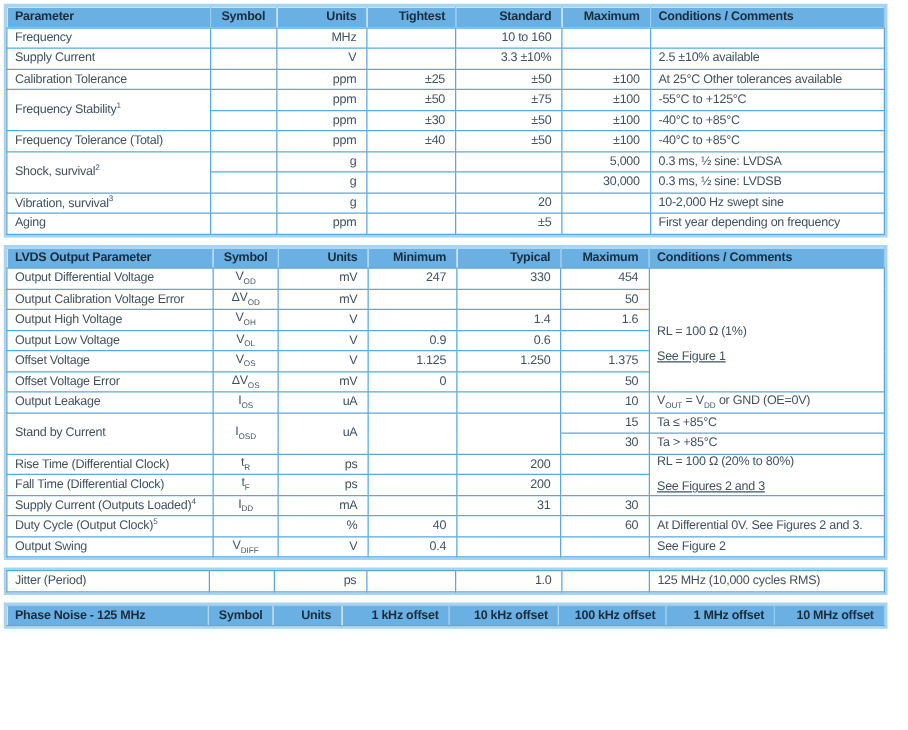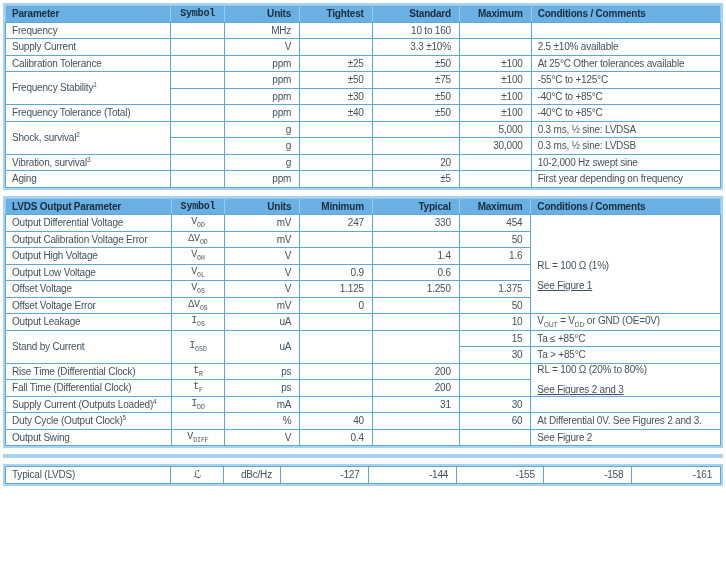--- a/index.html
+++ b/index.html
@@ -2,21 +2,21 @@
 <html style="--hbg: #6ab0e2; --htext: #1a2b3b; --text: #41525e; --grid: #5ca8db; --hgrid: #96c9ec; --outer: #a9d4f0; --page: #ffffff;"><head>
 <meta charset="utf-8">
 <style>
   html,body { margin:0; padding:0; }
   body {
     width:726px; height:584px;
     background:var(--page,#fff);
     font-family:"Liberation Sans","DejaVu Sans",sans-serif;
     overflow:hidden;
   }
-  .page { padding:3px 3px 0 3px; }
+  .page { padding:3px 16px 0 3px; }
   .tblwrap {
     border:2px solid var(--outer,#a9d4f0);
     margin-bottom:6px;
     background:#fff;
   }
   table { border-collapse:collapse; table-layout:fixed; }
   th,td {
     border:1px solid var(--grid,#5ca8db);
     font-size:10px;
     letter-spacing:-0.2px;
@@ -30,21 +30,21 @@
   }
   th {
     background:var(--hbg,#6ab0e2);
     color:var(--htext,#1a2b3b);
     font-weight:bold;
     border:1px solid var(--hgrid,#96c9ec);
     border-bottom:1px solid var(--grid,#5ca8db);
   }
   .al { text-align:left;  padding-left:6px; padding-right:3px; }
   .ar { text-align:right; padding-right:8px; padding-left:3px; }
-  .ac { text-align:center; padding-left:2px; padding-right:2px;font-family:Liberation Mono, monospace; }
+  .ac { text-align:center; padding-left:2px; padding-right:2px; }
   td sub { font-size:6.5px; line-height:1; letter-spacing:0; }
   td sup { font-size:6.5px; line-height:1; letter-spacing:0; }
   td.lines-cell div + div { margin-top:9px;text-decoration:underline; }
   td.cond6 { padding-top:28px; padding-bottom:6px; }
   .scriptL {
     font-family:"DejaVu Serif","DejaVu Sans",serif;
     font-style:italic;
     font-size:11px;
   }
 </style>
@@ -314,42 +314,51 @@
         <colgroup>
           <col style="width:166px">
           <col style="width:54px">
           <col style="width:76px">
           <col style="width:73px">
           <col style="width:88px">
           <col style="width:72px">
           <col style="width:190px">
         </colgroup>
         <tbody>
+          <tr>
+            <td class="al">Jitter (Period)</td>
+            <td class="ac"></td>
+            <td class="ar">ps</td>
+            <td class="ar"></td>
+            <td class="ar">1.0</td>
+            <td class="ar"></td>
+            <td class="al">125 MHz (10,000 cycles RMS)</td>
+          </tr>
         </tbody>
       </table>
     </section>
   <section class="tblwrap">
       <table>
         <colgroup>
           <col style="width:166px">
           <col style="width:53px">
           <col style="width:57px">
           <col style="width:88px">
           <col style="width:89px">
           <col style="width:87px">
           <col style="width:89px">
           <col style="width:89px">
         </colgroup>
         <tbody>
           <tr>
-            <td class="al">Typical (LVDS)</td>
-            <td class="ac scriptL">ℒ</td>
-            <td class="ar">dBc/Hz</td>
-            <td class="ar">-127</td>
-            <td class="ar">-144</td>
-            <td class="ar">-155</td>
-            <td class="ar">-158</td>
-            <td class="ar">-161</td>
+            <th class="al">Phase Noise - 125 MHz</th>
+            <th class="ac">Symbol</th>
+            <th class="ar">Units</th>
+            <th class="ar">1 kHz offset</th>
+            <th class="ar">10 kHz offset</th>
+            <th class="ar">100 kHz offset</th>
+            <th class="ar">1 MHz offset</th>
+            <th class="ar">10 MHz offset</th>
           </tr>
         </tbody>
       </table>
     </section>
 </div>
 
 </body></html>

